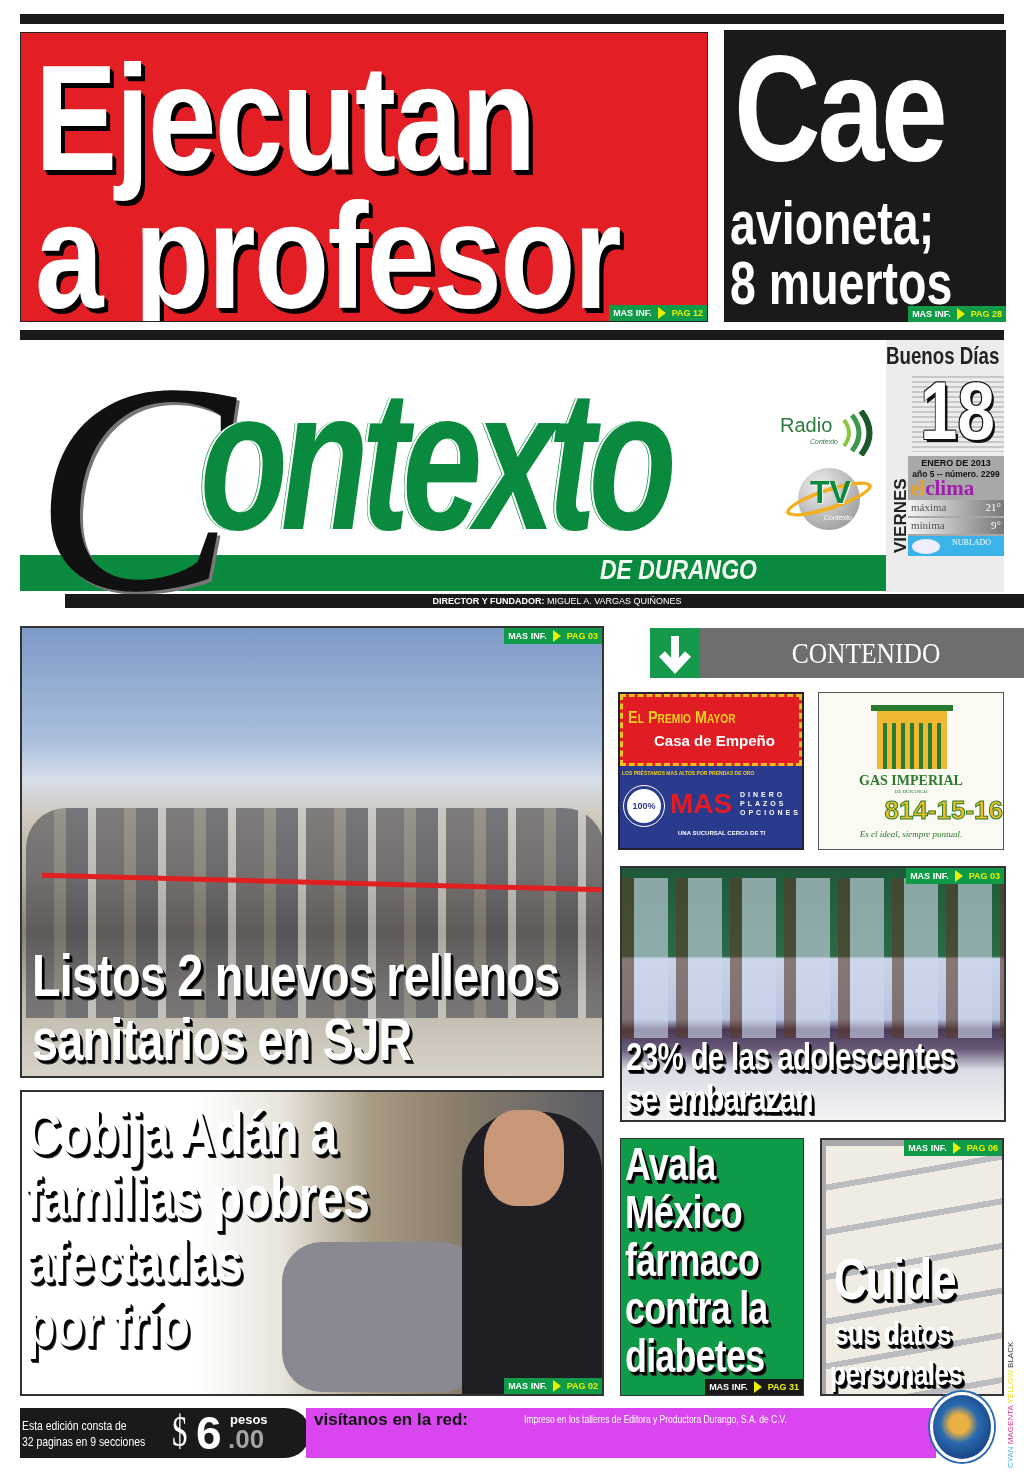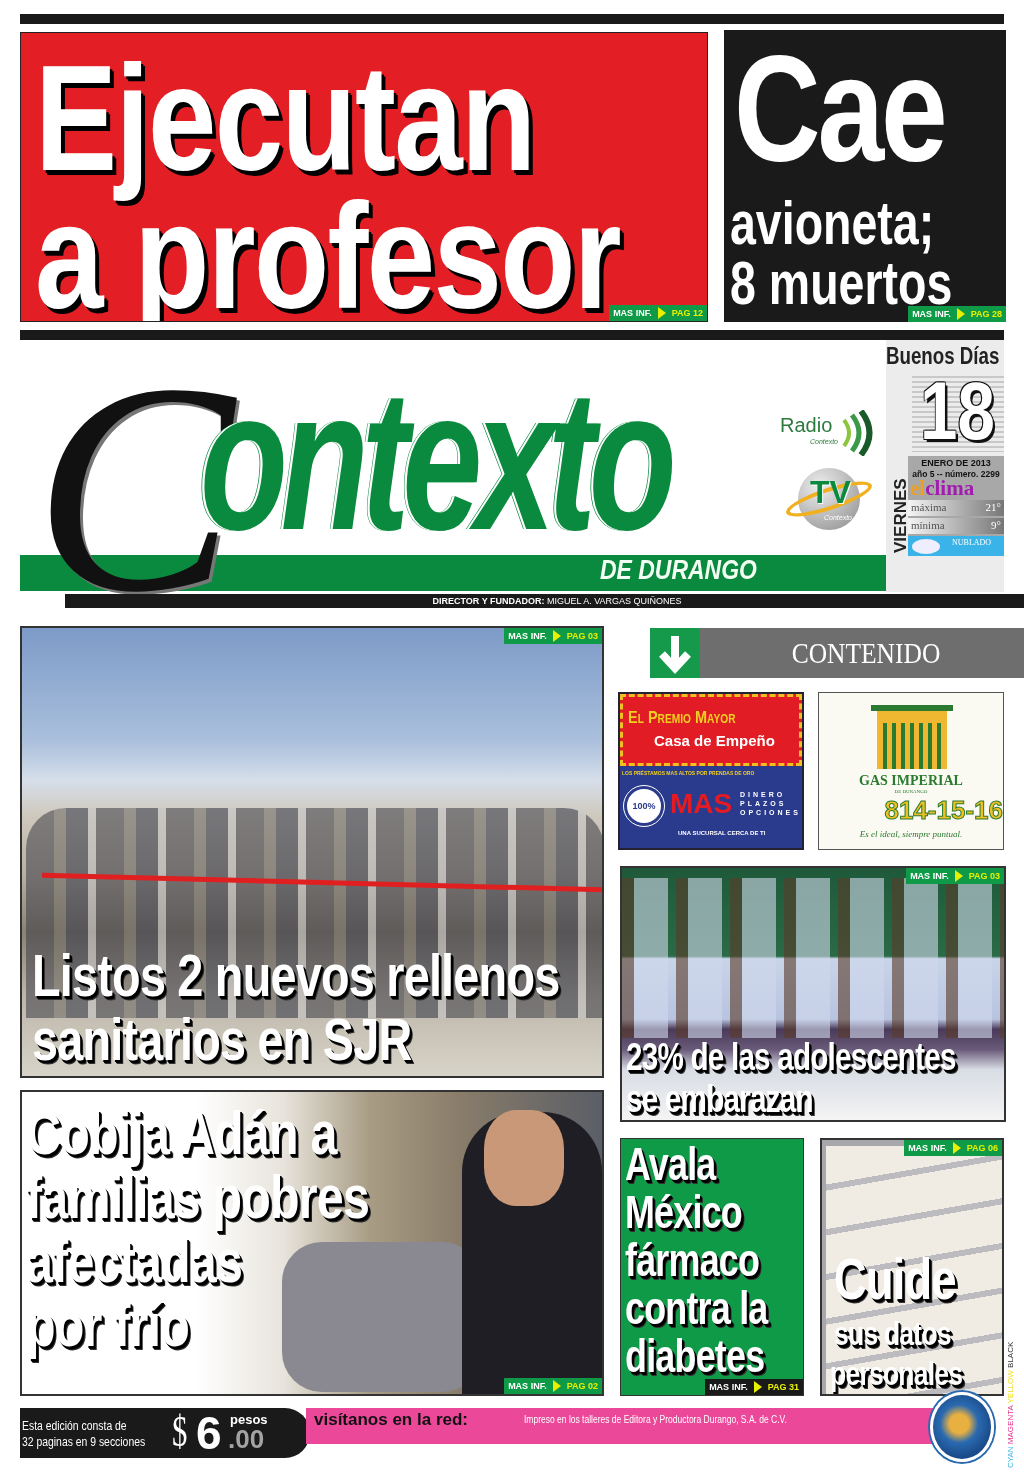--- a/index.html
+++ b/index.html
@@ -206,17 +206,17 @@
 </div>
 
 <div class="abs" style="left:20px;top:1408px;width:290px;height:50px;background:#1a1a1a;border-radius:0 30px 30px 0;">
   <div class="abs" style="left:2px;top:10px;color:#fff;font-size:13px;transform:scaleX(0.8);transform-origin:left top;white-space:nowrap;">Esta edición consta de</div>
   <div class="abs" style="left:2px;top:26px;color:#fff;font-size:13px;transform:scaleX(0.8);transform-origin:left top;white-space:nowrap;">32 paginas en 9 secciones</div>
   <div class="abs" style="left:152px;top:2px;color:#fff;font-family:'Liberation Serif',serif;font-size:44px;line-height:1;transform:scaleX(0.7);transform-origin:left top;">$</div>
   <div class="abs" style="left:176px;top:2px;color:#fff;font-weight:900;font-size:46px;line-height:1;">6</div>
   <div class="abs" style="left:210px;top:4px;color:#fff;font-weight:bold;font-size:13px;">pesos</div>
   <div class="abs" style="left:208px;top:18px;color:#a3a3a3;font-weight:900;font-size:26px;line-height:1;">.00</div>
 </div>
-<div class="abs" style="left:306px;top:1408px;width:630px;height:36px;background:#ec4899;padding-left:44px;">
+<div class="abs" style="left:306px;top:1408px;width:630px;height:50px;background:#d946ef;padding-left:44px;">
   <div class="abs" style="left:8px;top:2px;color:#111;font-weight:900;font-size:17px;white-space:nowrap;">visítanos en la red:</div>
   <div class="abs" style="left:218px;top:6px;color:#fff;font-size:10px;white-space:nowrap;transform:scaleX(0.85);transform-origin:left top;">Impreso en los talleres de Editora y Productora Durango, S.A. de C.V.</div>
 </div>
 <div class="abs" style="left:930px;top:1392px;width:64px;height:70px;border-radius:50%;background:radial-gradient(circle at 45% 45%,#e8b040 0 20%,#2a6ab0 40%,#1a4a8a 70%);border:3px solid #fff;box-shadow:0 0 0 2px #2a6ab0;"></div>
 
 </body></html>

